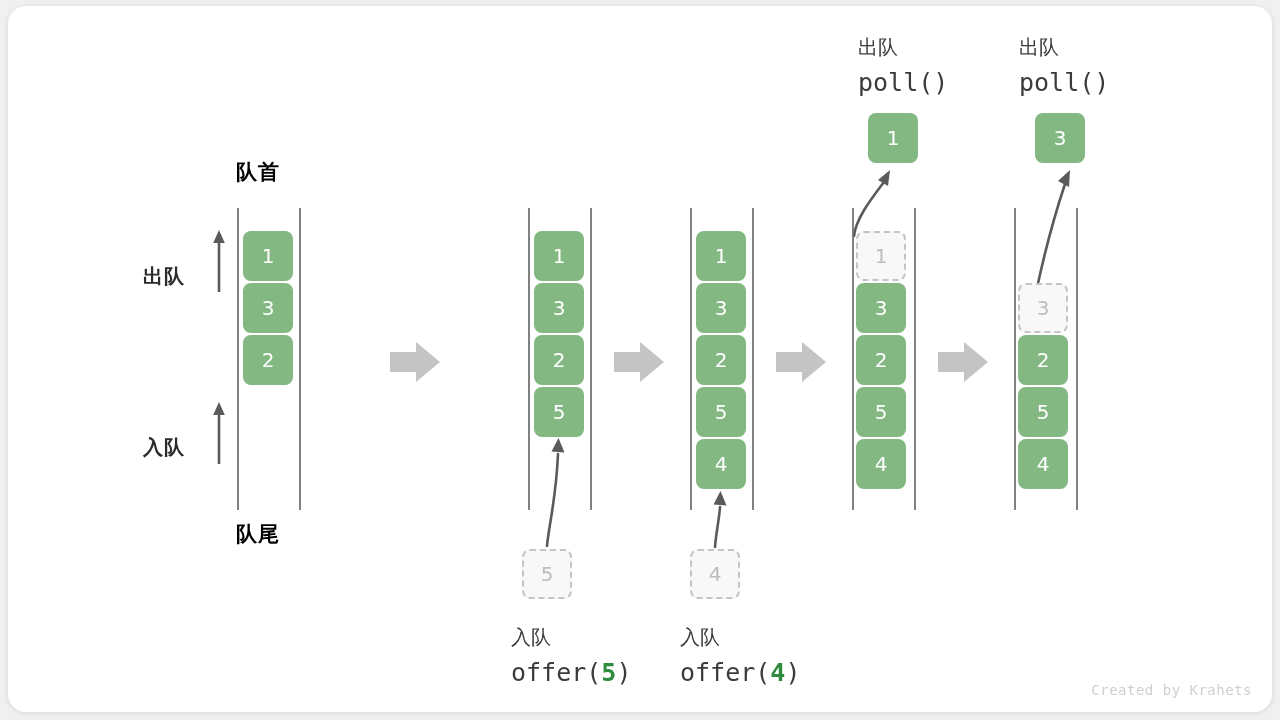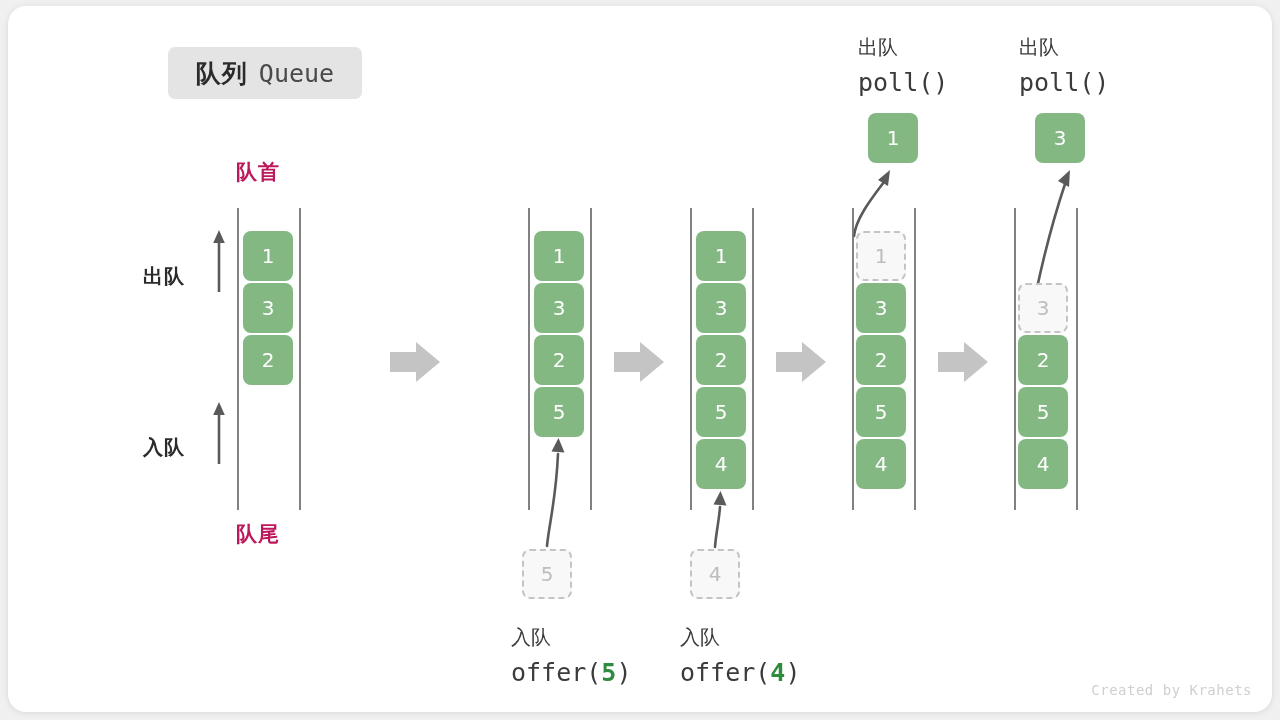--- a/index.html
+++ b/index.html
@@ -20,21 +20,21 @@
   
   #title-badge{
     left:168px;top:47px;width:194px;height:52px;
     background:#e4e4e4;border-radius:7px;
     display:flex;align-items:center;justify-content:center;
   }
   #title-cn{font-size:25px;font-weight:bold;color:#2b2b2b;letter-spacing:1px;}
   #title-en{font-size:25px;color:#4a4a4a;font-family:"DejaVu Sans Mono","Liberation Mono",monospace;margin-left:11px;}
 
   
-  .hdr-label{font-size:21px;font-weight:bold;color:#be185d;letter-spacing:1px;}
+  .hdr-label{font-size:21px;font-weight:bold;color:#000000;letter-spacing:1px;}
   .side-label{font-size:20px;font-weight:bold;color:#2b2b2b;letter-spacing:1px;}
 
   
   .op-caption{font-size:20px;color:#3b3b3b;line-height:35px;white-space:nowrap;}
   .op-caption .cn{font-family:"Liberation Sans","DejaVu Sans",sans-serif;}
   .op-caption .mono{font-family:"DejaVu Sans Mono","Liberation Mono",monospace;font-size:25px;}
   .op-caption .arg{color:#2f8c3f;font-weight:bold;}
 
   
   .box{
@@ -57,24 +57,20 @@
   }
   svg{overflow:visible;}
 </style>
 </head>
 <body>
 
 <div id="card"></div>
 
 <div id="stage">
 
-  <div class="abs" id="title-badge">
-    <span id="title-cn">队列</span>
-    <span id="title-en">Queue</span>
-  </div>
 
   <div class="abs hdr-label" style="left:236px;top:158px;">队首</div>
   <div class="abs hdr-label" style="left:236px;top:520px;">队尾</div>
 
   <div class="abs side-label" style="left:143px;top:263px;">出队</div>
   <div class="abs side-label" style="left:143px;top:434px;">入队</div>
 
   <svg class="abs" style="left:206px;top:228px;" width="26" height="66">
     <line x1="13" y1="64" x2="13" y2="12" stroke="#5a5a5a" stroke-width="2.6"></line>
     <polygon points="13,2 7.2,15 18.8,15" fill="#5a5a5a"></polygon>

